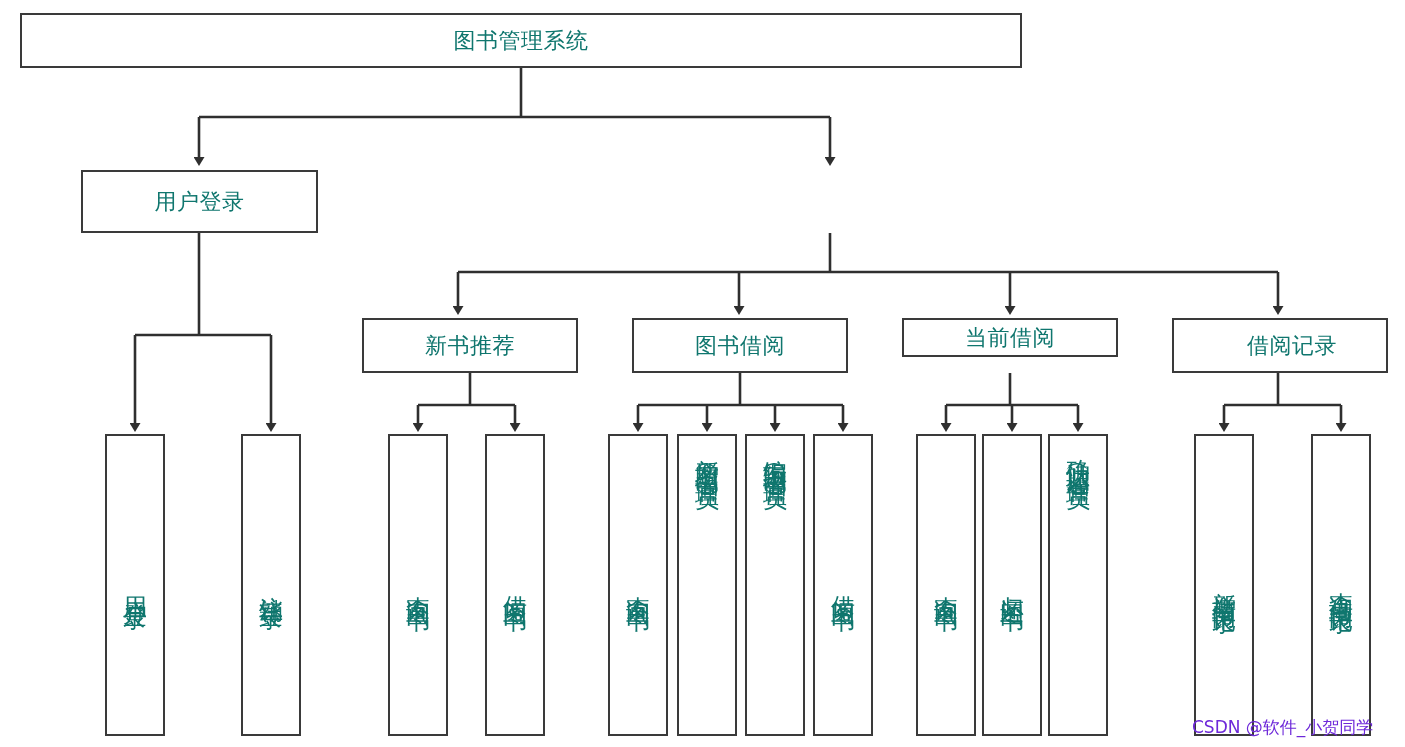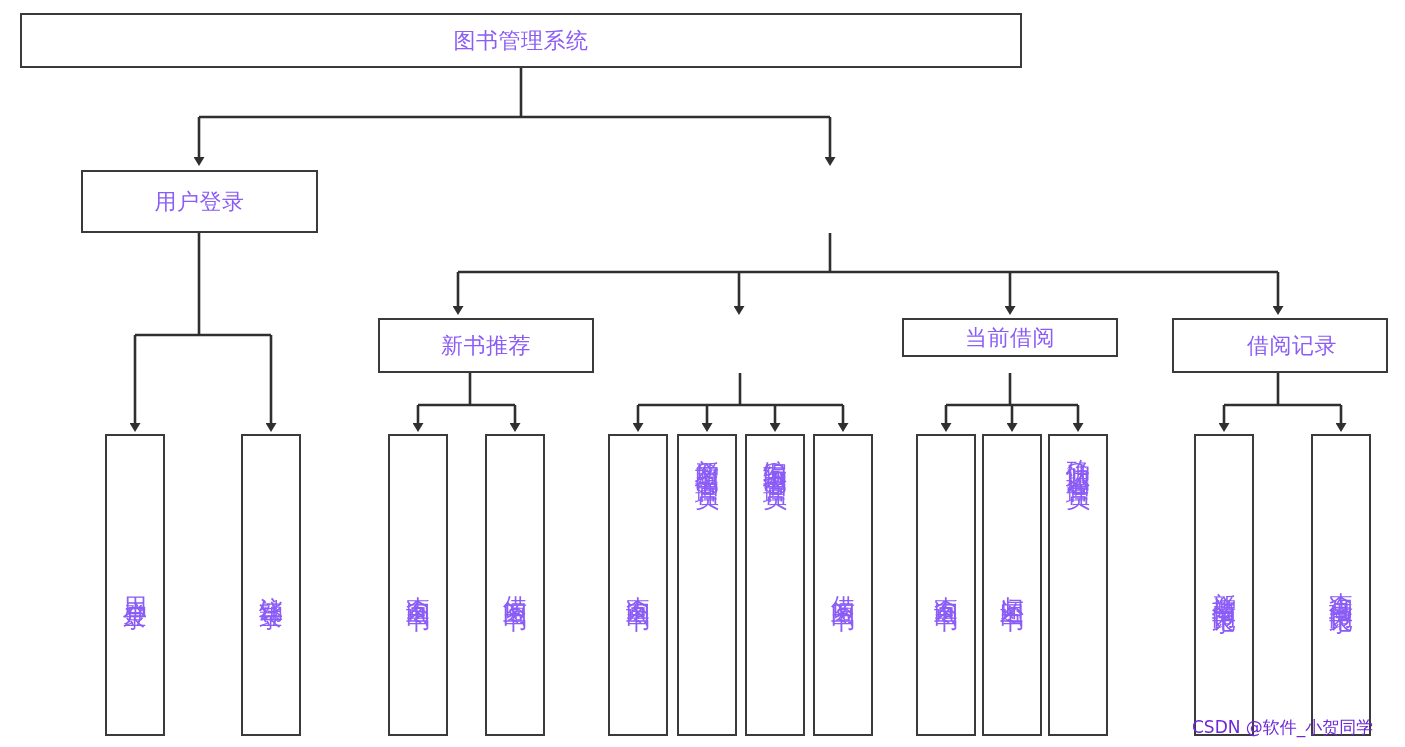--- a/index.html
+++ b/index.html
@@ -26,21 +26,21 @@
     pointer-events: none;
   }
   .node {
     position: absolute;
     box-sizing: border-box;
     border: 2px solid #3a3a3a;
     background: #ffffff;
     display: flex;
     align-items: center;
     justify-content: center;
-    color: #8b5cf6;
+    color: #0f766e;
     z-index: 2;
   }
   .node .lbl {
     display: block;
     text-align: center;
     line-height: 1.0;
     letter-spacing: 0.5px;
   }
   .node.horiz .lbl {
     font-size: 22px;
@@ -128,22 +128,25 @@
   </svg>
 
   <div class="node horiz" style="left:20px; top:13px; width:1002px; height:55px;">
     <span class="lbl">图书管理系统</span>
   </div>
 
   <div class="node horiz" style="left:81px; top:170px; width:237px; height:63px;">
     <span class="lbl">用户登录</span>
   </div>
 
-  <div class="node horiz" style="left:362px; top:318px; width:216px; height:55px;margin-left:16px;">
+  <div class="node horiz" style="left:362px; top:318px; width:216px; height:55px;">
     <span class="lbl">新书推荐</span>
+  </div>
+  <div class="node horiz" style="left:632px; top:318px; width:216px; height:55px;">
+    <span class="lbl">图书借阅</span>
   </div>
   <div class="node horiz" style="left:902px; top:318px; width:216px; height:39px;">
     <span class="lbl">当前借阅</span>
   </div>
   <div class="node horiz" style="left:1172px; top:318px; width:216px; height:55px;padding-left:24px;">
     <span class="lbl">借阅记录</span>
   </div>
 
   <div class="node vert centered" style="left:105px; top:434px; width:60px; height:302px;">
     <span class="lbl">用户登录</span>

